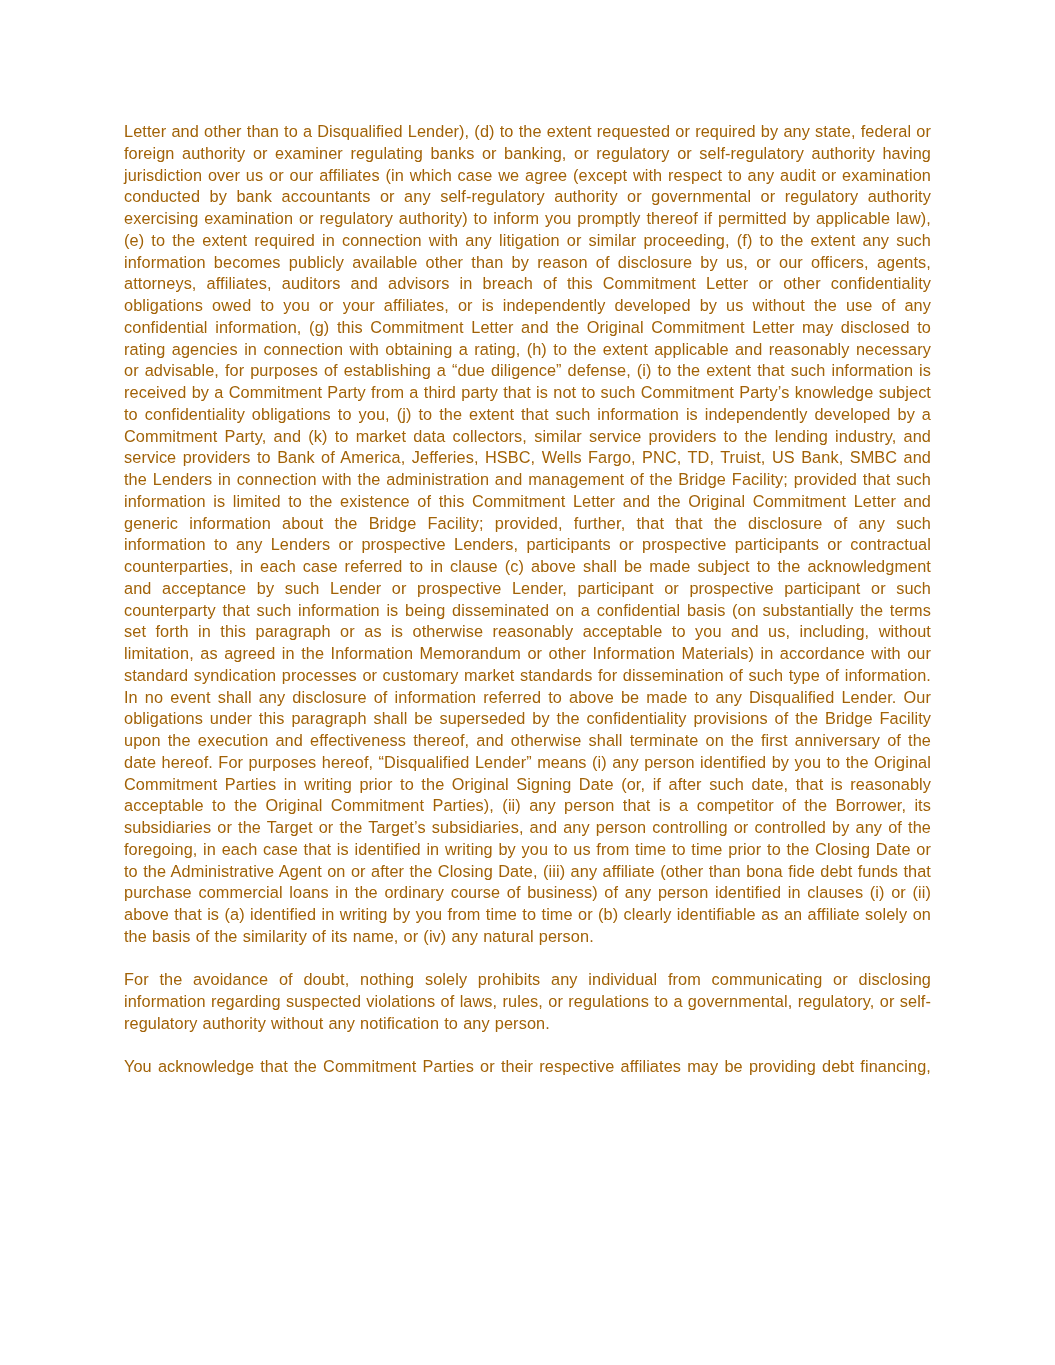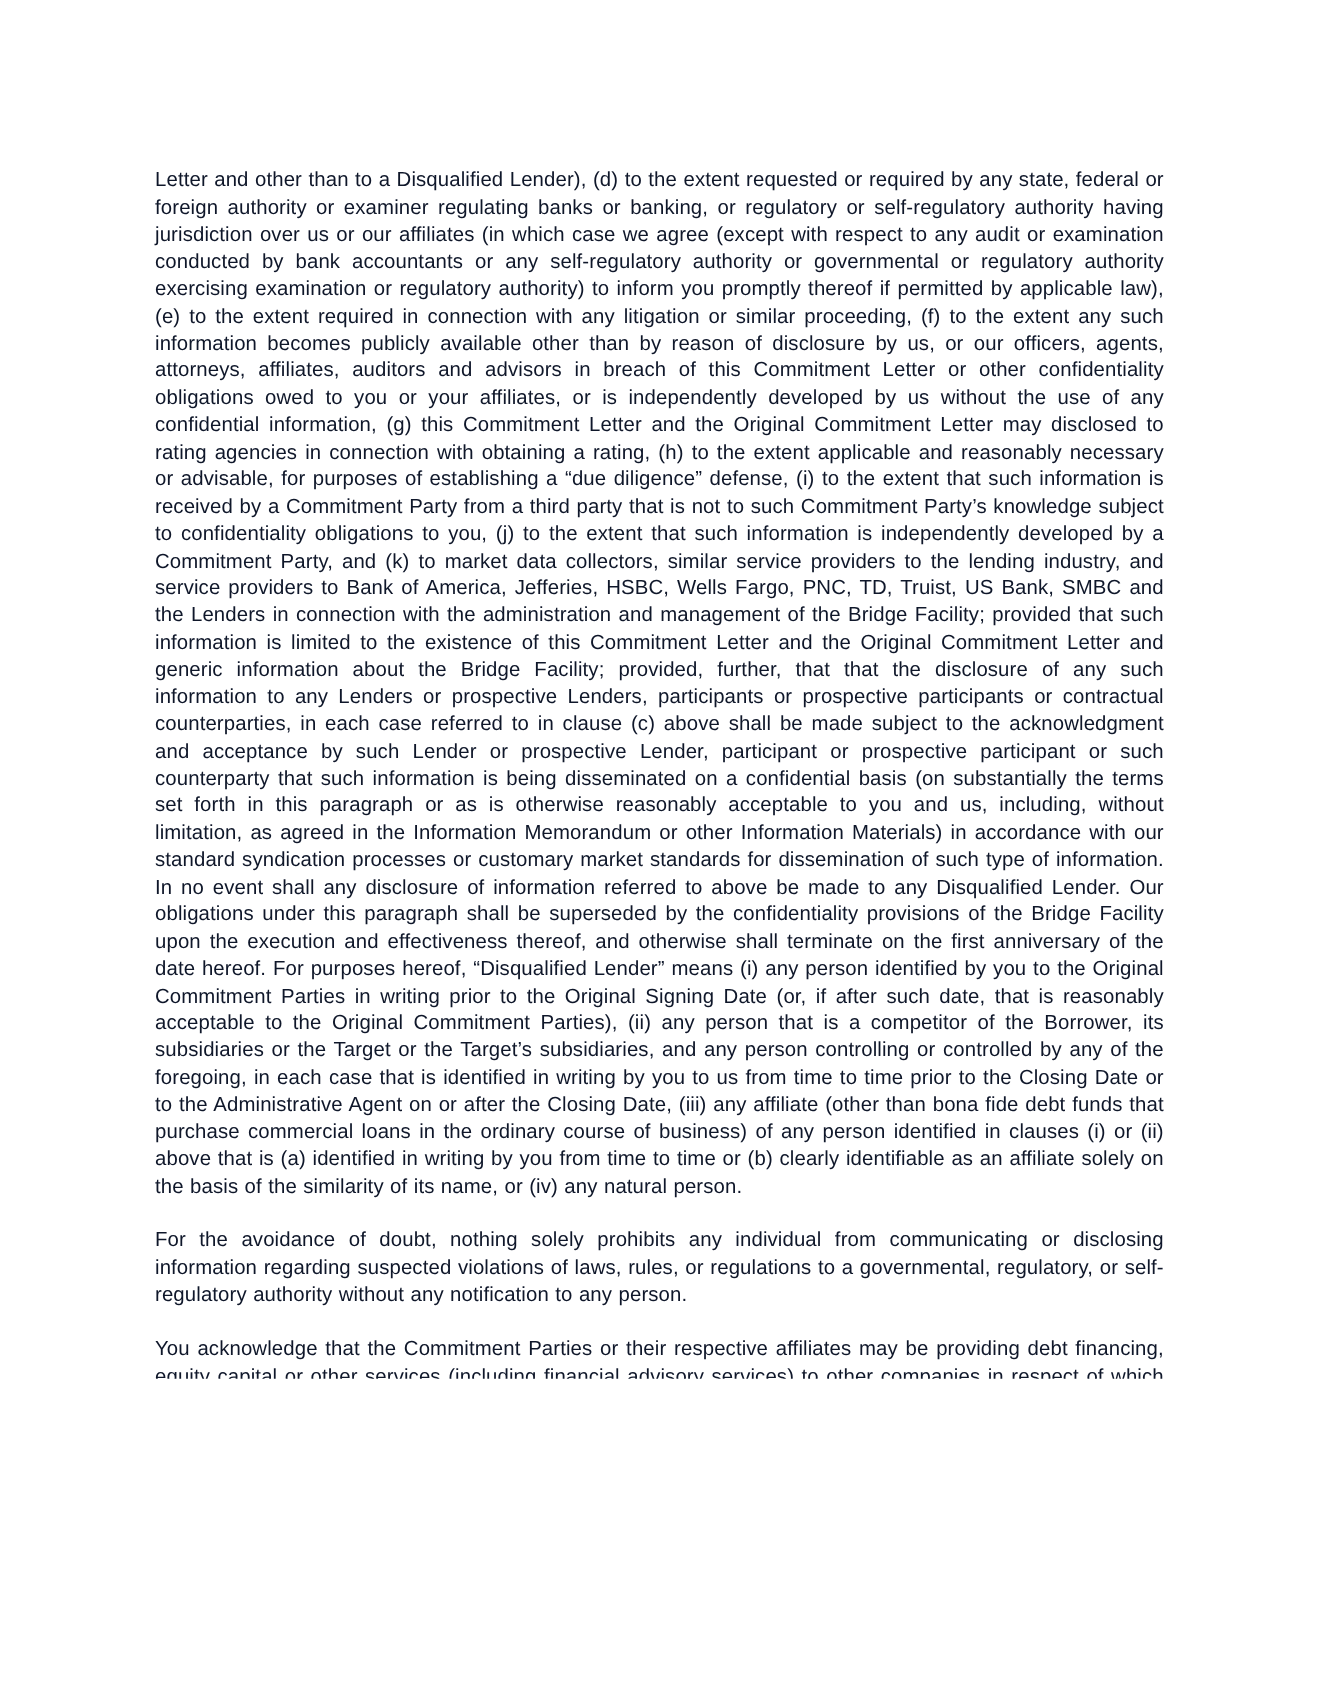--- a/index.html
+++ b/index.html
@@ -4,25 +4,25 @@
 <style>
   html, body {
     margin: 0;
     padding: 0;
     background: #ffffff;
   }
   .page {
     position: relative;
     width: 1055px;
     height: 1077px;
-    margin: 13px auto;
+    margin: 0 auto;
     background: #ffffff;
     box-sizing: border-box;
     font-family: "Liberation Sans", "DejaVu Sans", sans-serif;
-    color: #0f172a;
+    color: #a16207;
   }
   .text-block {
     position: absolute;
     left: 124px;
     top: 121px;
     width: 807px;
   }
   .text-block p {
     margin: 0;
     padding: 0;

